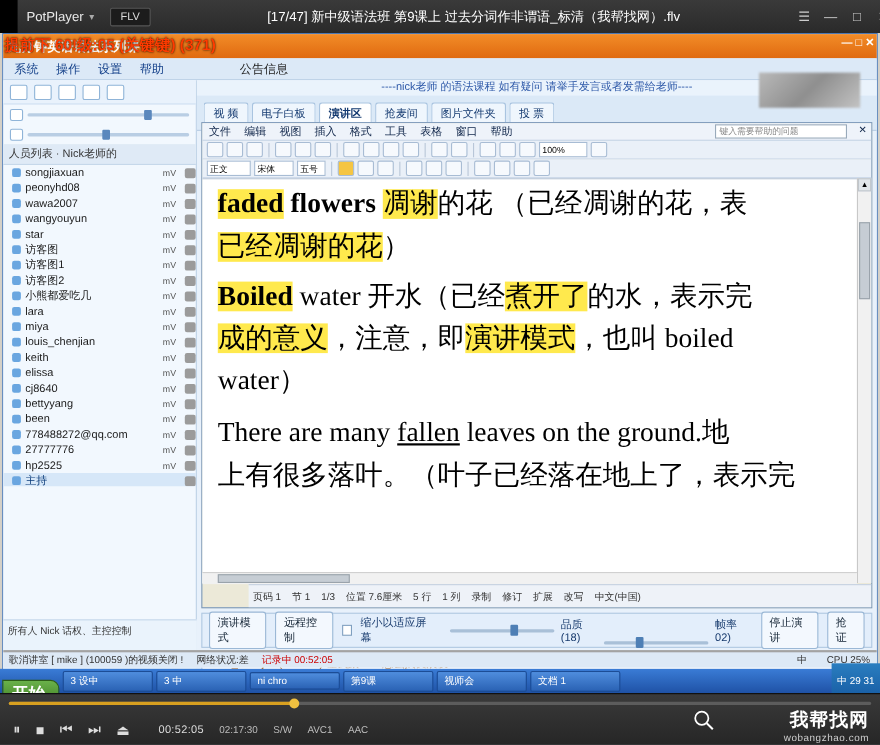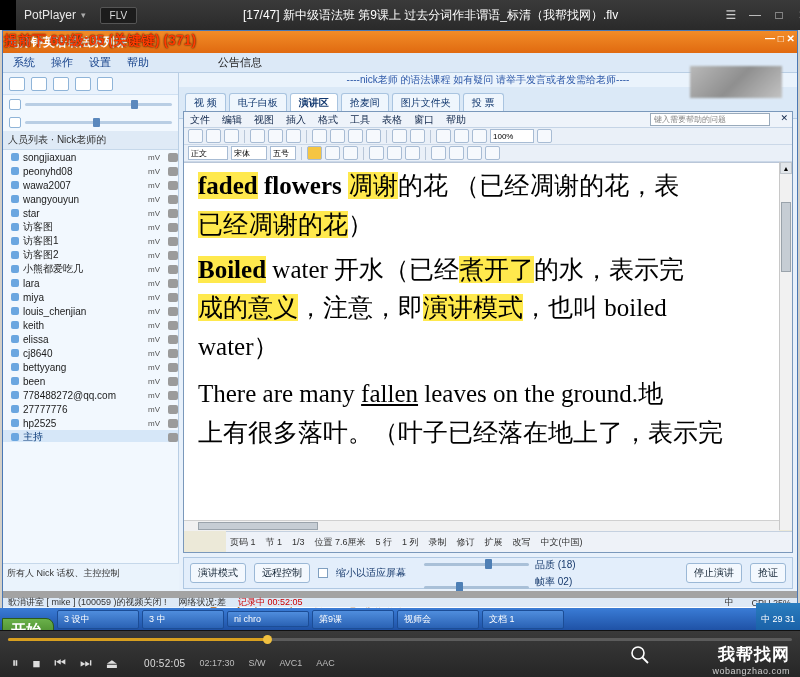--- a/index.html
+++ b/index.html
@@ -184,21 +184,21 @@
     position:absolute; left:4px; top:556px; right:4px; height:18px;
     display:flex; align-items:center; gap:5px; font-size:10px; color:#173a6d;
   }
   .send-combo { background:#fff; border:1px solid #9bb8d6; padding:1px 16px 1px 4px; position:relative;}
   .send-combo:after { content:"\25BE"; position:absolute; right:3px; top:1px; font-size:7px; color:#456;}
   .send-btn { margin-left:auto; background:#eaf3fd; border:1px solid #7fa4cc; padding:1px 14px; border-radius:2px;}
 
   
   #yy-bottom {
     position:absolute; left:0; bottom:22px; width:100%; height:16px;
-    background:#dde9f6; border-top:7px solid #a3a3a3; display:flex; align-items:center;
+    background:#dde9f6; border-top:2px solid #a3a3a3; display:flex; align-items:center;
     font-size:9px; color:#333; gap:12px; padding-left:5px;
   }
   #yy-bottom .rec { color:#c00; }
   #yy-bottom .right { margin-left:auto; padding-right:6px; }
 
   
   #taskbar {
     position:absolute; left:0; bottom:0; width:100%; height:22px;
     background:linear-gradient(#3a7cd6,#1f52a6); display:flex; align-items:center; gap:3px;
     padding-left:2px;
@@ -565,21 +565,21 @@
             <span>改写</span>
             <span>中文(中国)</span>
           </div>
         </div>
 
         <div id="yy-controls">
           <span class="ctl-btn">演讲模式</span>
           <span class="ctl-btn">远程控制</span>
           <span style="display:inline-block;width:10px;height:10px;border:1px solid #7f9fc0;background:#fff"></span>
           <span>缩小以适应屏幕</span>
-          <span style="display:flex;flex-direction:column;gap:3px;margin-left:10px">
+          <span style="display:flex;flex-direction:row;gap:3px;margin-left:10px">
             <span style="display:flex;align-items:center;gap:6px">
               <span class="ctl-slider">
                   <span class="ctl-knob" style="left:58%"></span>
                 </span>
               <span>品质 (18)</span>
             </span>
             <span style="display:flex;align-items:flex-end;gap:6px">
               <span class="ctl-slider">
                   <span class="ctl-knob" style="left:30%"></span>
                 </span>

